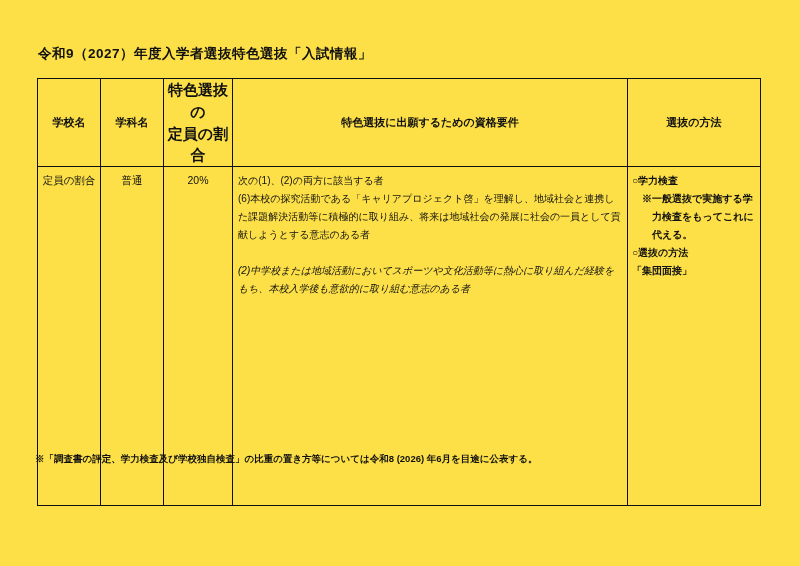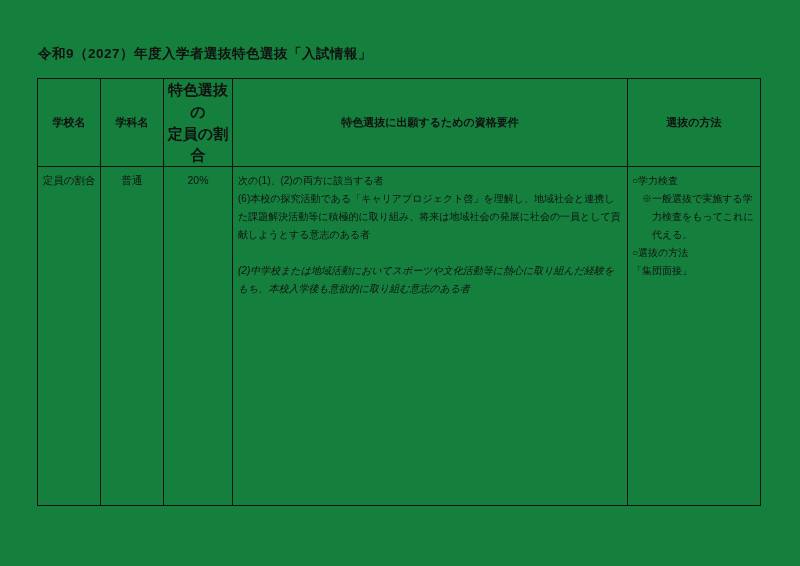--- a/index.html
+++ b/index.html
@@ -4,21 +4,21 @@
 <style>
   html, body { margin: 0; padding: 0; }
   body {
     width: 800px; height: 566px;
     background: #e8e8e8;
     font-family: "Liberation Sans", sans-serif;
   }
   .page {
     position: relative;
     width: 800px; height: 566px;
-    background: #15803d;
+    background: #fde047;
     overflow: hidden;
     color: #111;
   }
   .title {
     position: absolute;
     left: 38px; top: 45px;
     margin: 0;
     font-size: 13.5px;
     font-weight: bold;
     letter-spacing: 0.5px;
@@ -58,20 +58,21 @@
     text-align: left;
     margin-left: 31px;
   }
   td.req-cell p { margin: 0; }
   td.req-cell p.gap { margin-top: 18px; font-style: italic; }
   td.method-cell {
     font-size: 10px;
     line-height: 18px;
     padding: 5px 3px 8px 4px;
     text-align: left;
+    font-weight: bold;
   }
   td.method-cell p { margin: 0; }
   td.method-cell p.note {
     padding-left: 20px;
     text-indent: -10px;
   }
   .footnotes {
     position: absolute;
     left: 35px; top: 450px;
     width: 733px;
@@ -127,15 +128,16 @@
           <p>○学力検査</p>
           <p class="note">※一般選抜で実施する学力検査をもってこれに代える。</p>
           <p>○選抜の方法</p>
           <p>「集団面接」</p>
         </td>
       </tr>
     </tbody>
   </table>
 
   <div class="footnotes">
+    <p>※「調査書の評定、学力検査及び学校独自検査」の比重の置き方等については令和8 (2026) 年6月を目途に公表する。</p>
   </div>
 
 </div>
 
 </body></html>

